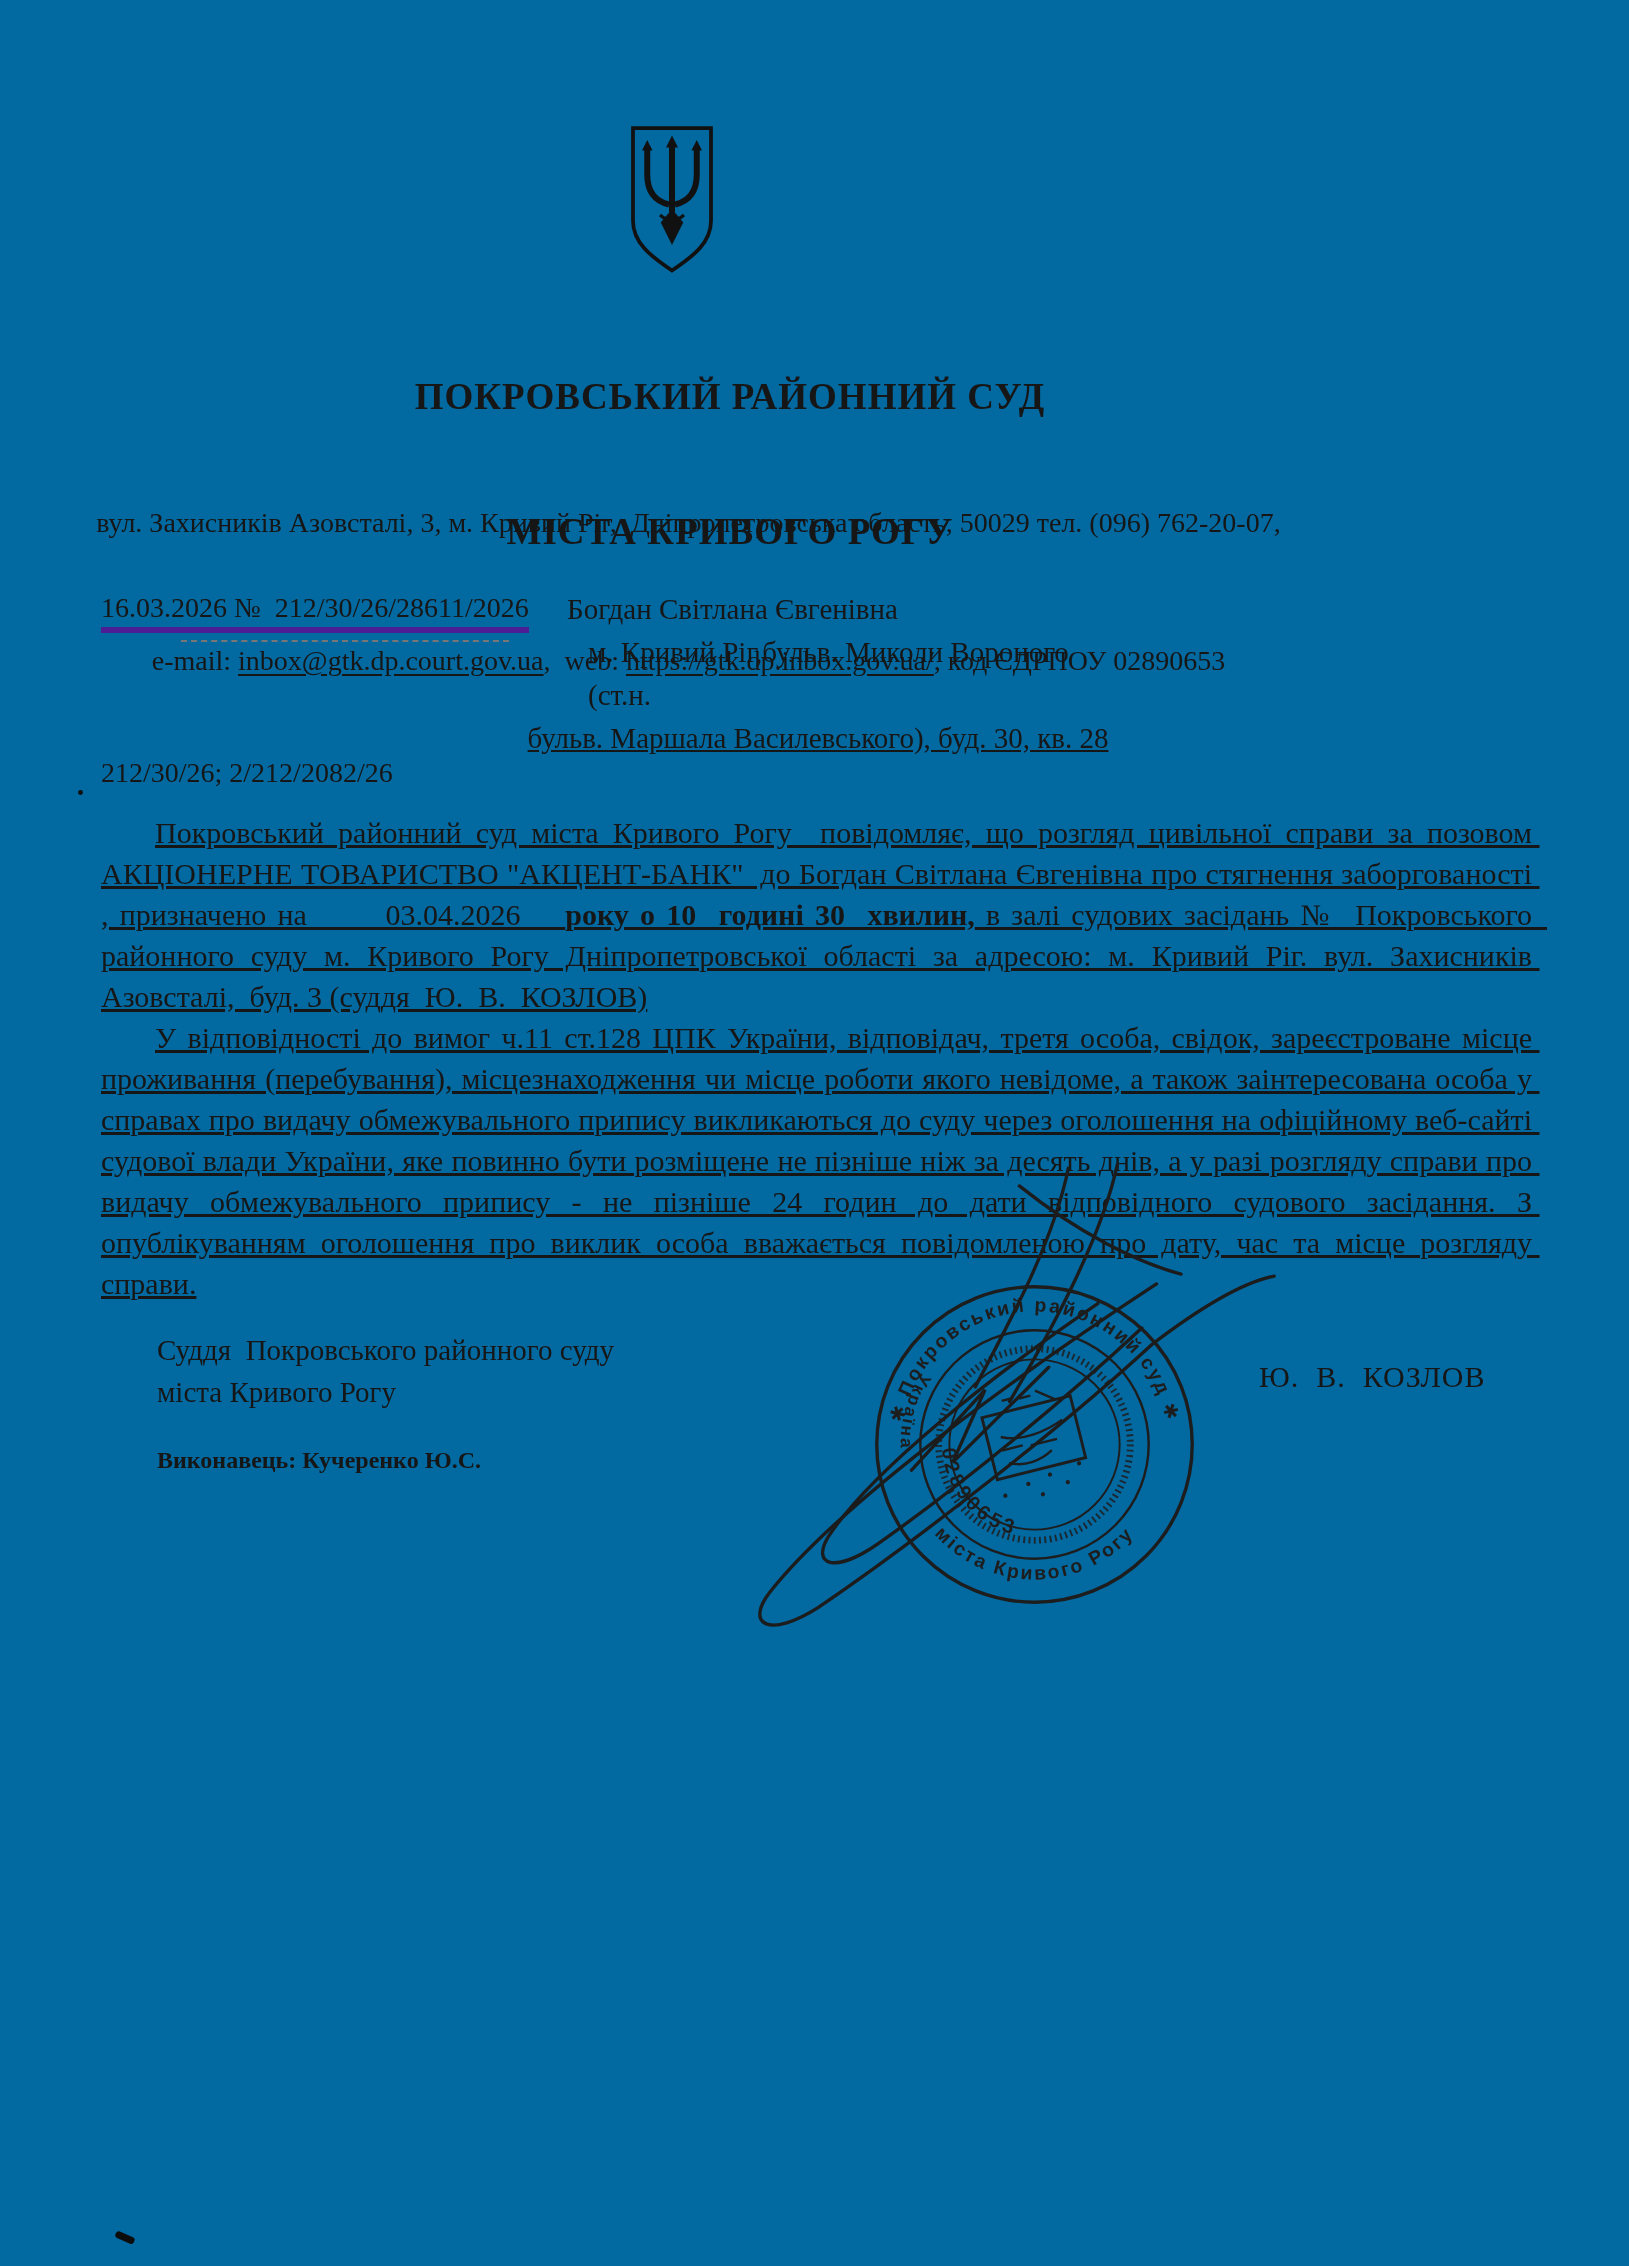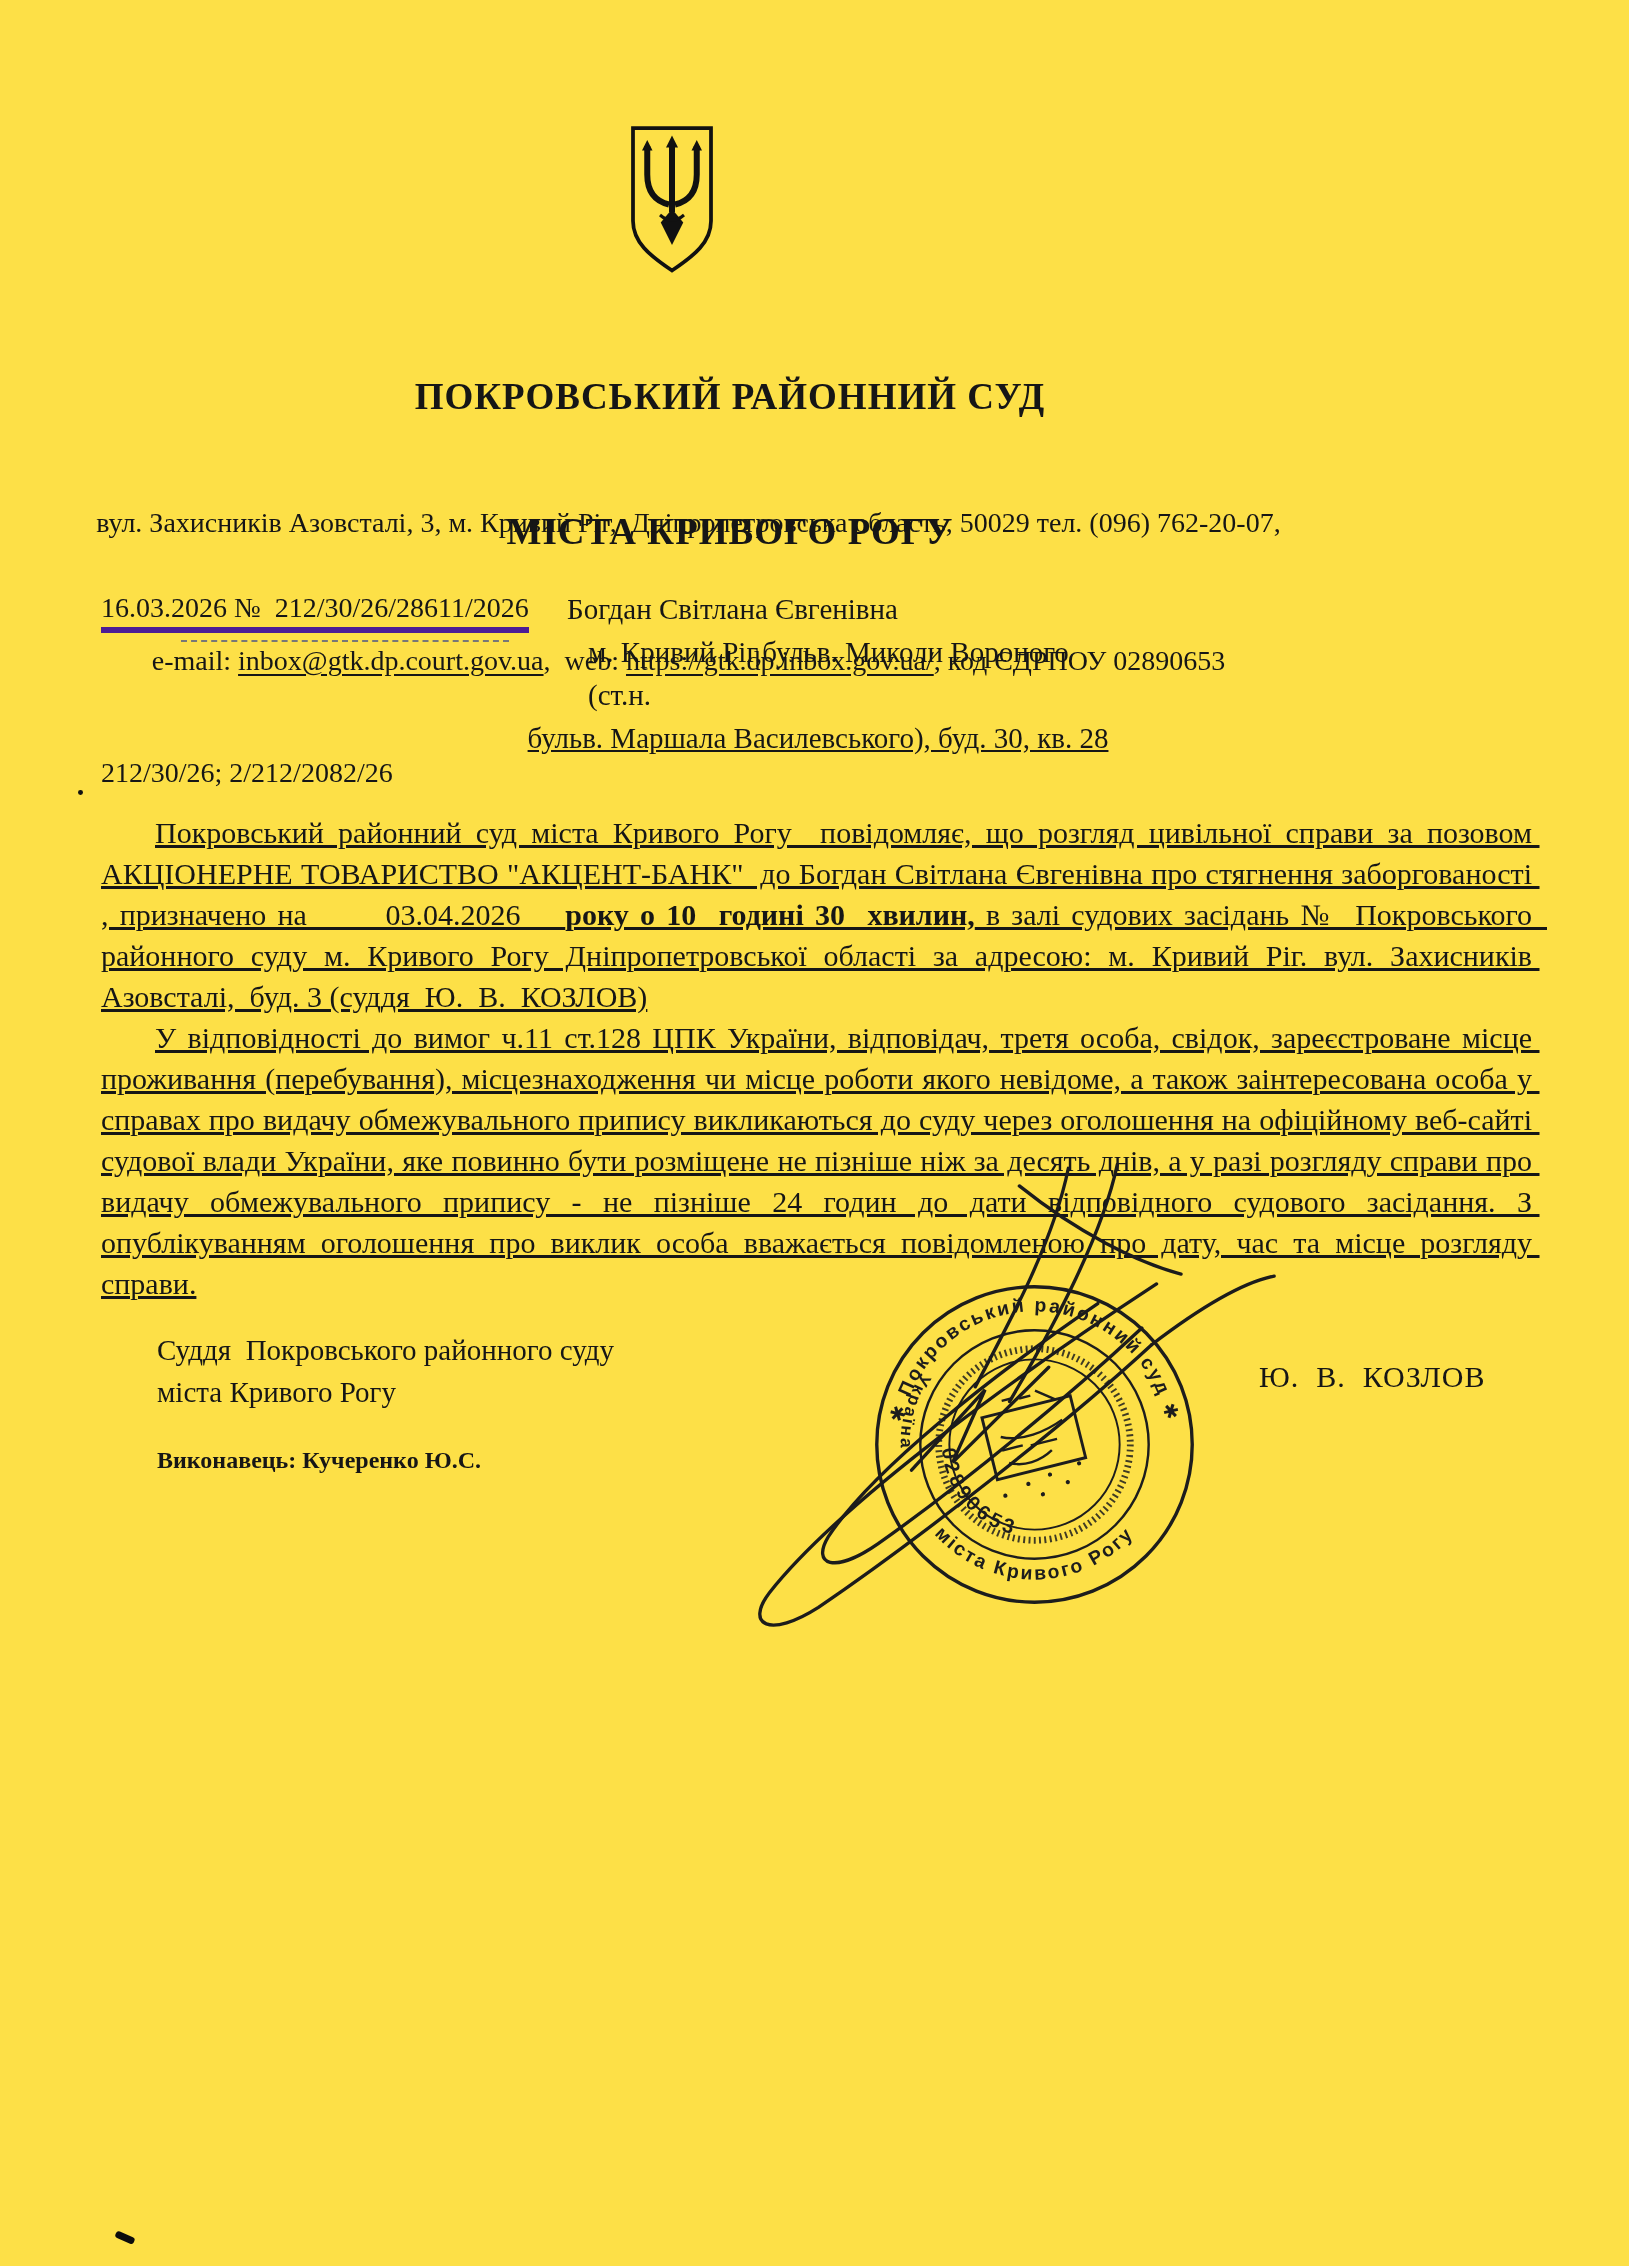--- a/index.html
+++ b/index.html
@@ -1,19 +1,19 @@
 <!DOCTYPE html>
 <html><head>
 <meta charset="utf-8">
 <style>
   html,body{margin:0;padding:0;background:#e9e9e9;}
   .page{
     position:relative;
     width:1629px;height:2266px;
-    background:#fde047;
+    background:#0369a1;
     font-family:"Liberation Serif","DejaVu Serif",serif;
     color:#161616;
     overflow:hidden;
   }
   .abs{position:absolute;}
   
   .emblem{left:627px;top:110px;width:90px;height:180px;}
   .court-title{left:0;top:284px;width:1460px;text-align:center;
     font-size:37px;font-weight:700;line-height:45px;letter-spacing:1px;white-space:pre-wrap;}
   .addr{left:0;top:408px;width:1377px;text-align:center;

